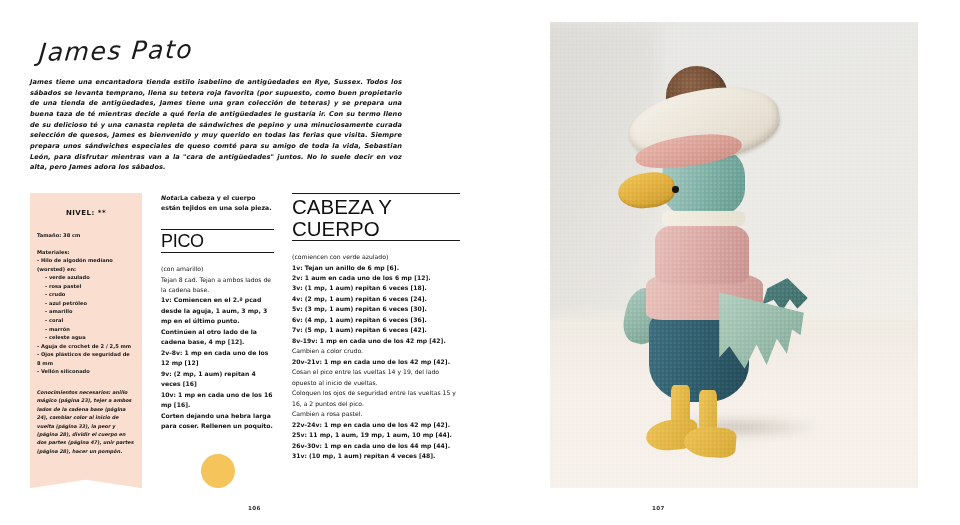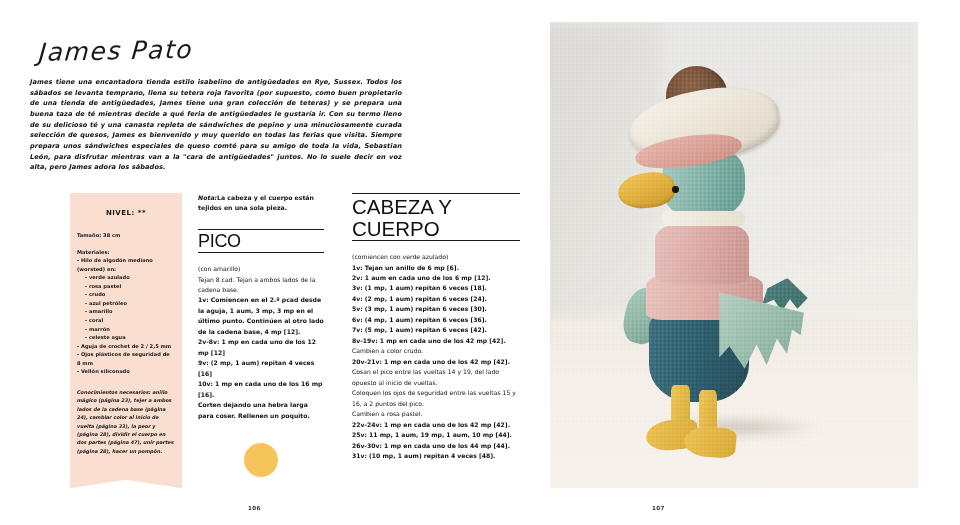--- a/index.html
+++ b/index.html
@@ -51,23 +51,22 @@
     color: #111;
     letter-spacing: 0.08px;
     width: 372px;
     text-align: justify;
     margin-bottom: 20px;
   }
 
   .columns {
     position: relative;
     display: flex;
-    gap: 10px;
+    gap: 0;
     margin-top: 8px;
-    margin-left: 40px;
   }
 
   
   .col-info {
     width: 112px;
     flex: 0 0 112px;
     position: relative;
     padding-right: 6px;
   }
 
@@ -115,21 +114,21 @@
     font-weight: bold;
     line-height: 1.72;
     color: #161616;
     margin-top: 12px;
   }
 
   
   .col-pico {
     width: 140px;
     flex: 0 0 140px;
-    padding: 0 8px 0 6px;
+    padding: 0 8px 0 19px;
   }
 
   .nota {
     font-family: "DejaVu Sans", sans-serif;
     font-size: 6.2px;
     font-weight: bold;
     line-height: 1.62;
     color: #111;
     margin-bottom: 16px;
   }

